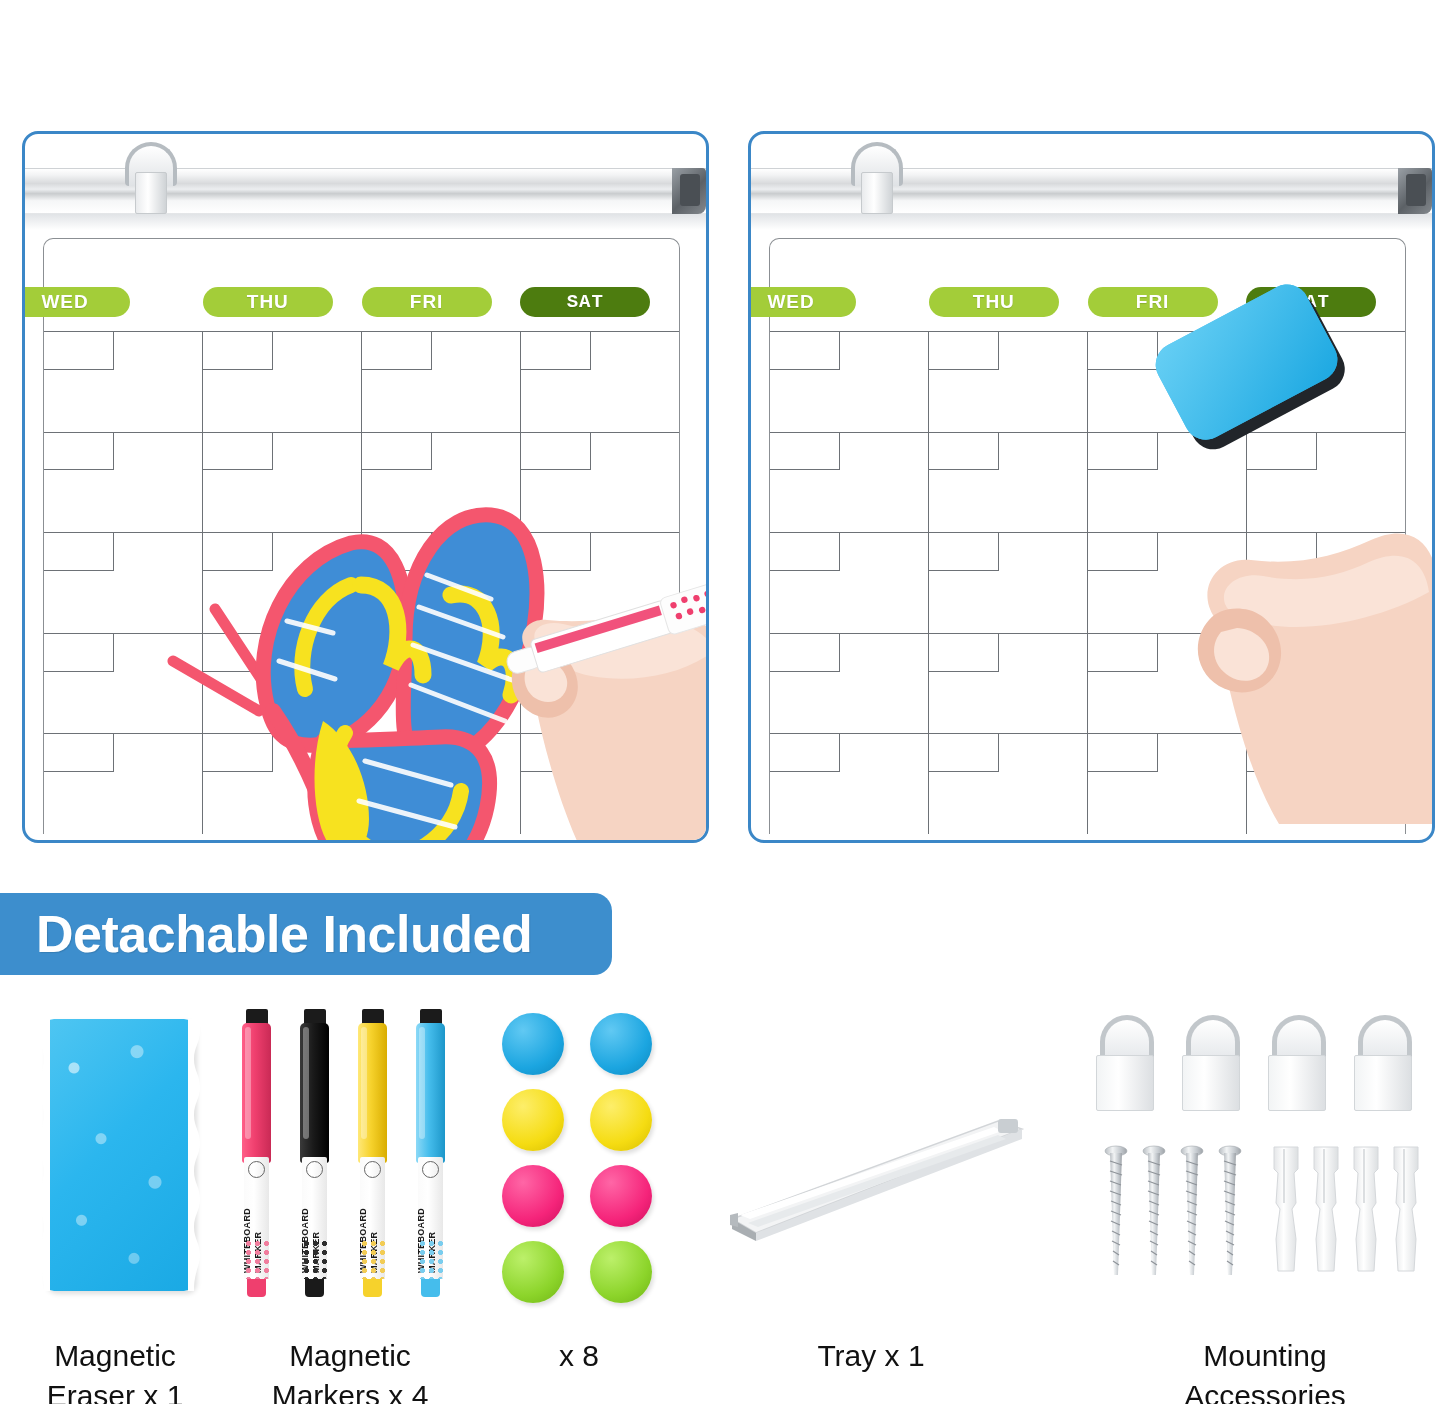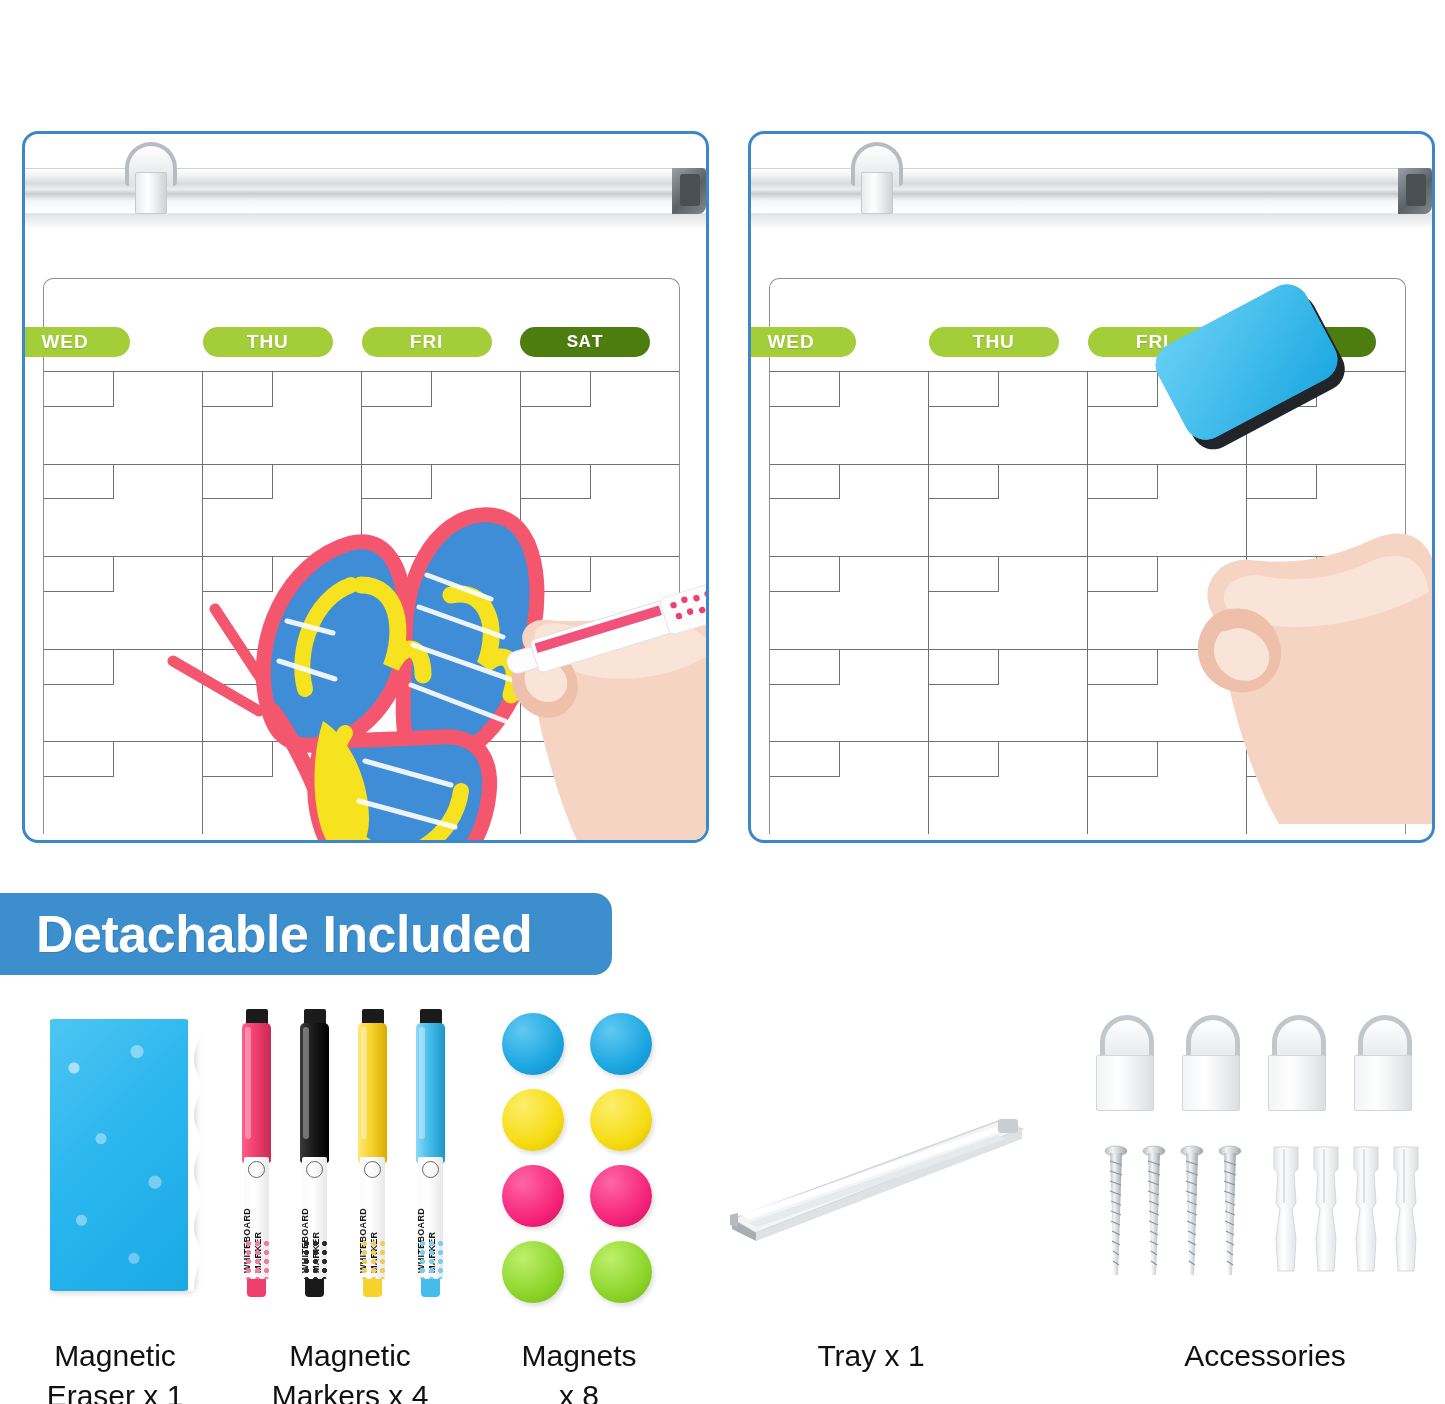--- a/index.html
+++ b/index.html
@@ -82,21 +82,20 @@
     position: absolute; left: 14px; top: 30px; width: 32px; height: 42px;
     background: linear-gradient(to right,#e9ebed,#ffffff 40%,#cfd3d6);
     border: 1px solid #c6cacd; border-radius: 2px;
   }
 
   
   .cal {
     position: absolute; left: 18px; top: 104px; right: 26px; bottom: 6px;
     border: 1.5px solid #8b8f93; border-bottom: none;
     border-radius: 10px 10px 0 0;
-    margin-top: 40px;
   }
   .daybar {
     position: absolute; left: 0; top: 48px; width: 100%; height: 34px;
     display: flex;
   }
   .day {
     flex: 1 1 0; display: flex; align-items: center;
     height: 30px;
   }
   .pill {
@@ -738,23 +737,23 @@
 
   <div class="acc-label" style="left:0px;   top:1336px; width:230px;">
     <div>Magnetic</div>
     <div>Eraser x 1</div>
   </div>
   <div class="acc-label" style="left:230px; top:1336px; width:240px;">
     <div>Magnetic</div>
     <div>Markers x 4</div>
   </div>
   <div class="acc-label" style="left:474px; top:1336px; width:210px;">
-    <div>Magnets</div>
     <div>x 8</div>
   </div>
   <div class="acc-label" style="left:736px; top:1336px; width:270px;">
     <div>Tray x 1</div>
   </div>
   <div class="acc-label" style="left:1100px; top:1336px; width:330px;">
+    <div>Mounting</div>
     <div>Accessories</div>
   </div>
 
 </div>
 
 </body></html>

